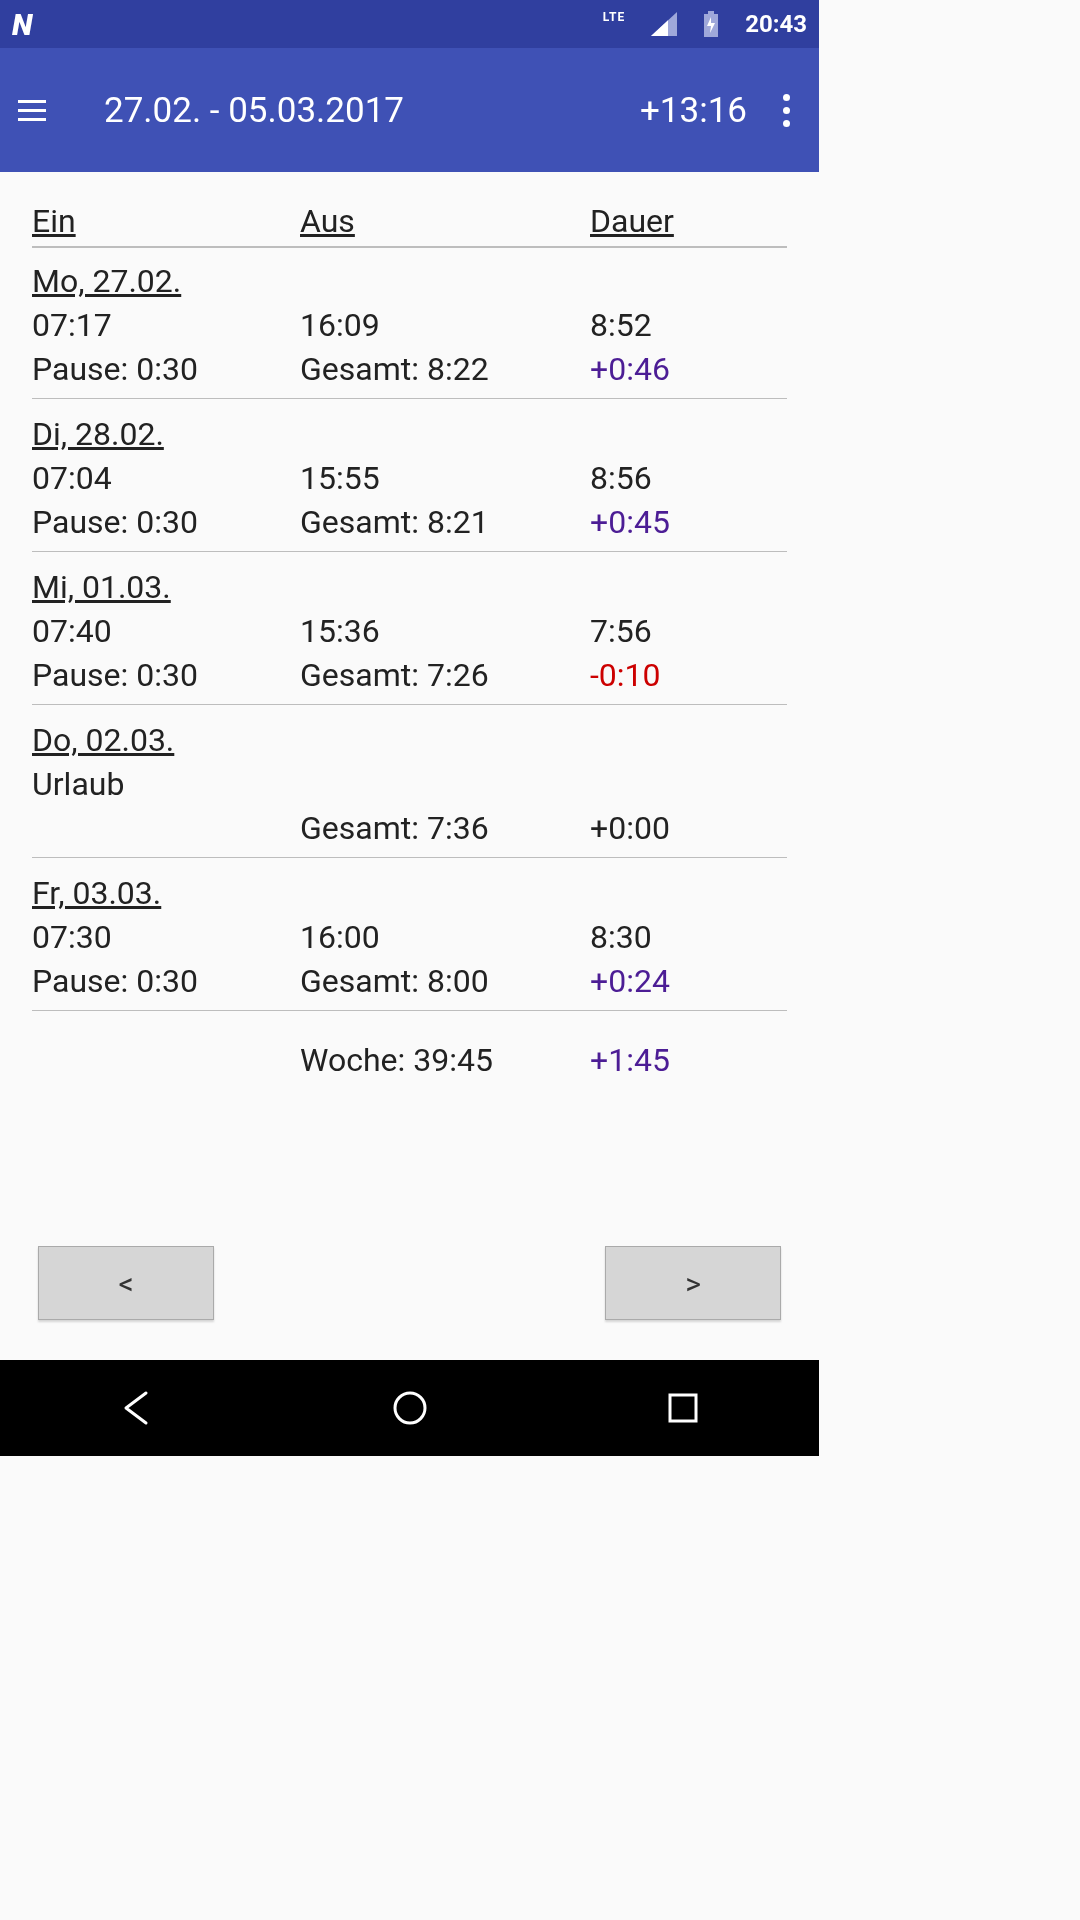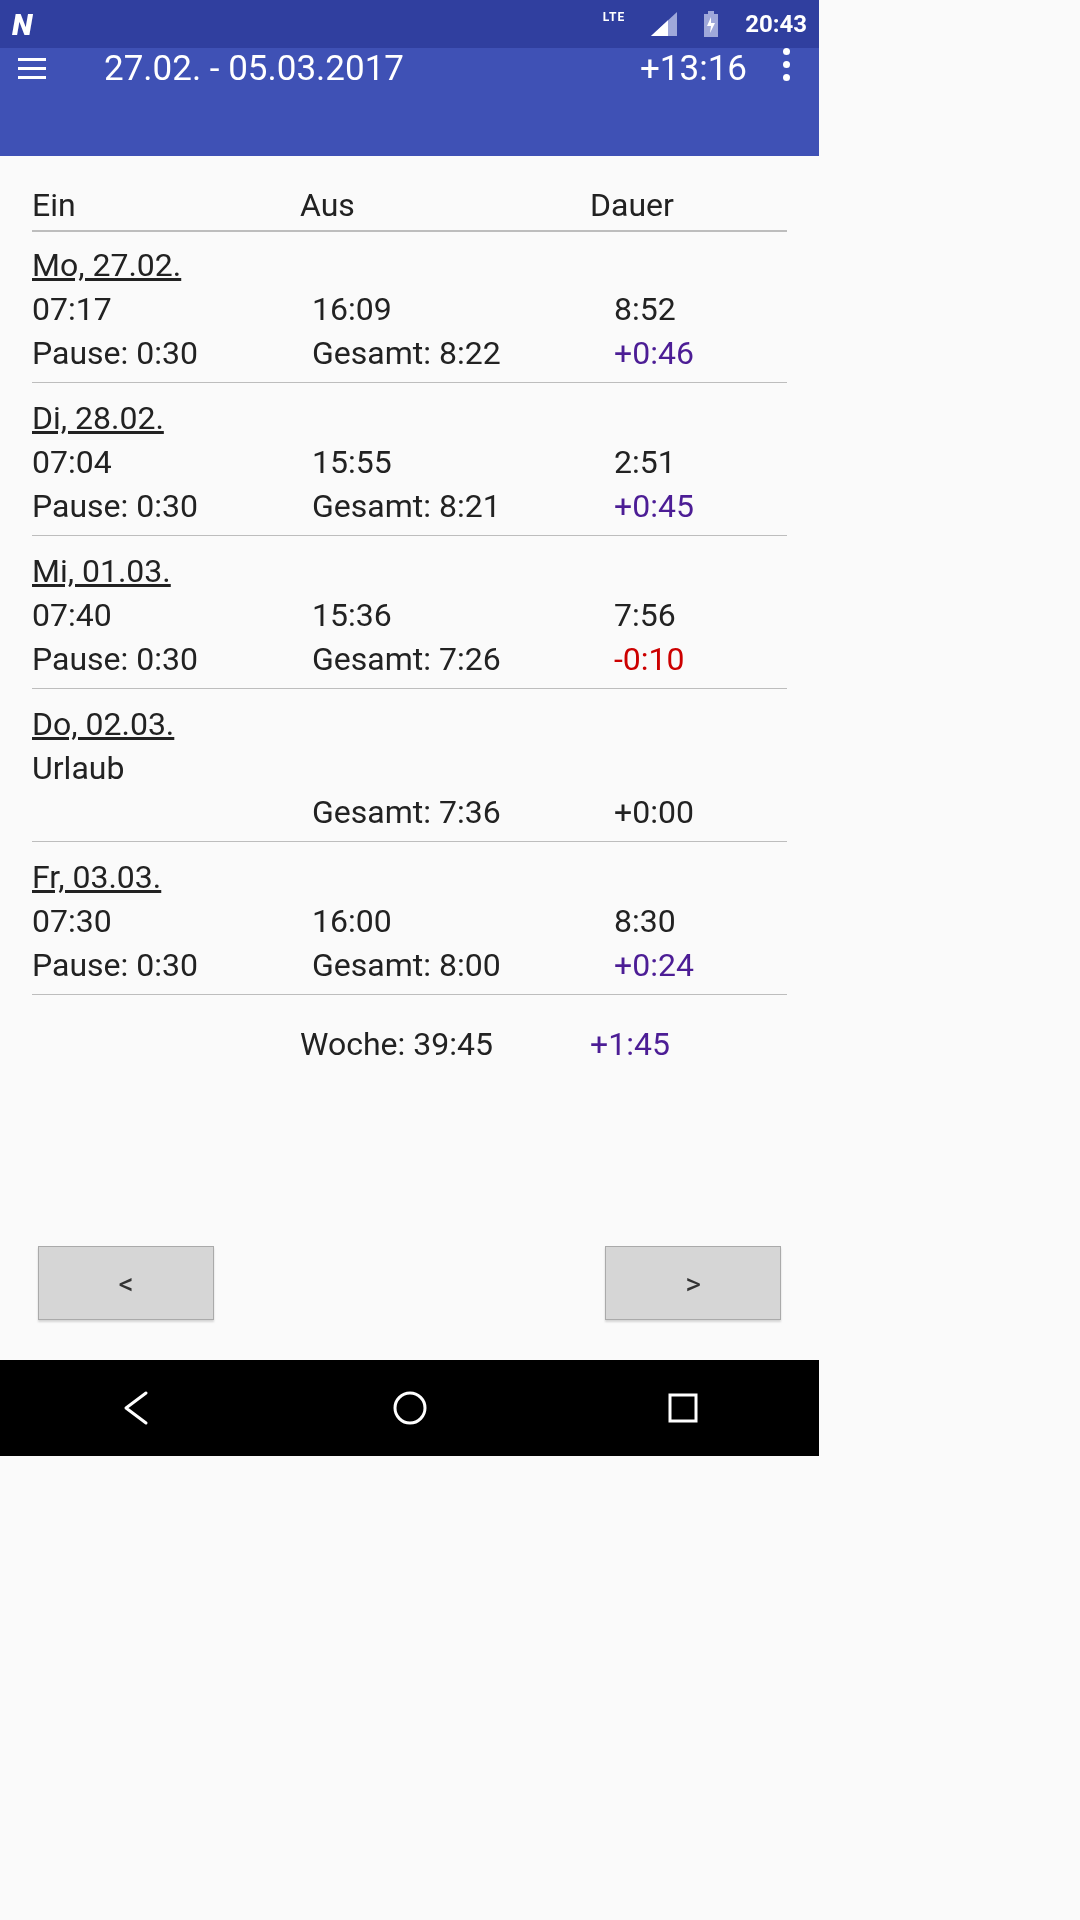--- a/index.html
+++ b/index.html
@@ -9,39 +9,39 @@
   
   .status-bar { height: 48px; background: #303f9f; color: #fff; display: flex; align-items: center; padding: 0 12px; font-size: 26px; }
   .status-left { flex: 0 0 auto; }
   .status-right { margin-left: auto; display: flex; align-items: center; gap: 26px; }
   .status-n { font-weight: 900; font-style: italic; letter-spacing: -2px; font-size: 30px; }
   .lte { font-size: 12px; font-weight: 700; letter-spacing: 1px; position: relative; top: -7px; }
   .signal-icon svg, .battery-icon svg { display: block; }
   .clock { font-weight: 700; font-size: 24px; }
 
   
-  .app-bar { height: 108px; background: #3f51b5; color: #fff; display: flex; padding: 0 18px; }
+  .app-bar { height: 124px; background: #3f51b5; color: #fff; display: flex; align-items: center; padding: 0 18px; }
   .hamburger { width: 40px; height: 40px; display: flex; flex-direction: column; justify-content: center; gap: 6px; }
   .hamburger span { display: block; height: 3px; width: 28px; background: #fff; }
   .app-title { font-size: 35px; font-weight: 400; margin-left: 46px; flex: 1; }
   .balance { font-size: 35px; font-weight: 400; margin-right: 24px; }
   .overflow { width: 30px; display: flex; flex-direction: column; align-items: center; gap: 6px; }
   .overflow span { width: 7px; height: 7px; background: #fff; border-radius: 50%; }
 
   
   .content { flex: 1; padding: 30px 32px 0 32px; display: flex; flex-direction: column; }
-  .headers { display: flex; font-size: 32px; color: #222; padding-bottom: 6px; }
+  .headers { display: flex; font-size: 32px; color: #222; padding-bottom: 6px; text-decoration: underline; }
   .headers .c1 { flex: 0 0 268px; }
   .headers .c2 { flex: 0 0 290px; }
   .headers .c3 { flex: 1; }
   .header-divider { height: 2px; background: #bdbdbd; margin-bottom: 14px; }
 
   .entry { border-bottom: 1.5px solid #bdbdbd; padding-bottom: 10px; margin-bottom: 16px; }
   .date-link { text-decoration: underline; color: #222; font-size: 32px; }
-  .row { display: flex; font-size: 32px; color: #222; margin-top: 6px; gap: 12px; }
+  .row { display: flex; font-size: 32px; color: #222; margin-top: 6px; }
   .row .c1 { flex: 0 0 268px; }
   .row .c2 { flex: 0 0 290px; }
   .row .c3 { flex: 1; }
   .pos { color: #4c1d95; }
   .neg { color: #cc0000; }
   .neutral { color: #222; }
 
   .week-row { display: flex; font-size: 32px; color: #222; margin-top: 14px; }
   .week-row .c1 { flex: 0 0 268px; }
   .week-row .c2 { flex: 0 0 290px; }
@@ -118,21 +118,21 @@
             <div class="c1">Pause: 0:30</div>
             <div class="c2">Gesamt: 8:22</div>
             <div class="c3 pos">+0:46</div>
           </div>
         </div>
         <div class="entry">
           <div><span class="date-link">Di, 28.02.</span></div>
           <div class="row">
             <div class="c1">07:04</div>
             <div class="c2">15:55</div>
-            <div class="c3">2:51</div>
+            <div class="c3">8:56</div>
           </div>
           <div class="row">
             <div class="c1">Pause: 0:30</div>
             <div class="c2">Gesamt: 8:21</div>
             <div class="c3 pos">+0:45</div>
           </div>
         </div>
         <div class="entry">
           <div><span class="date-link">Mi, 01.03.</span></div>
           <div class="row">

